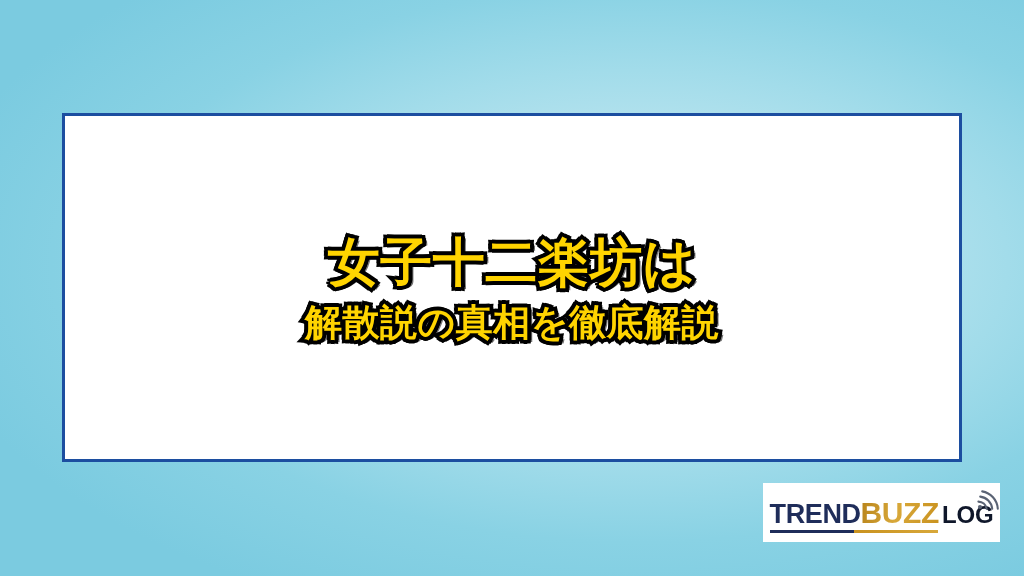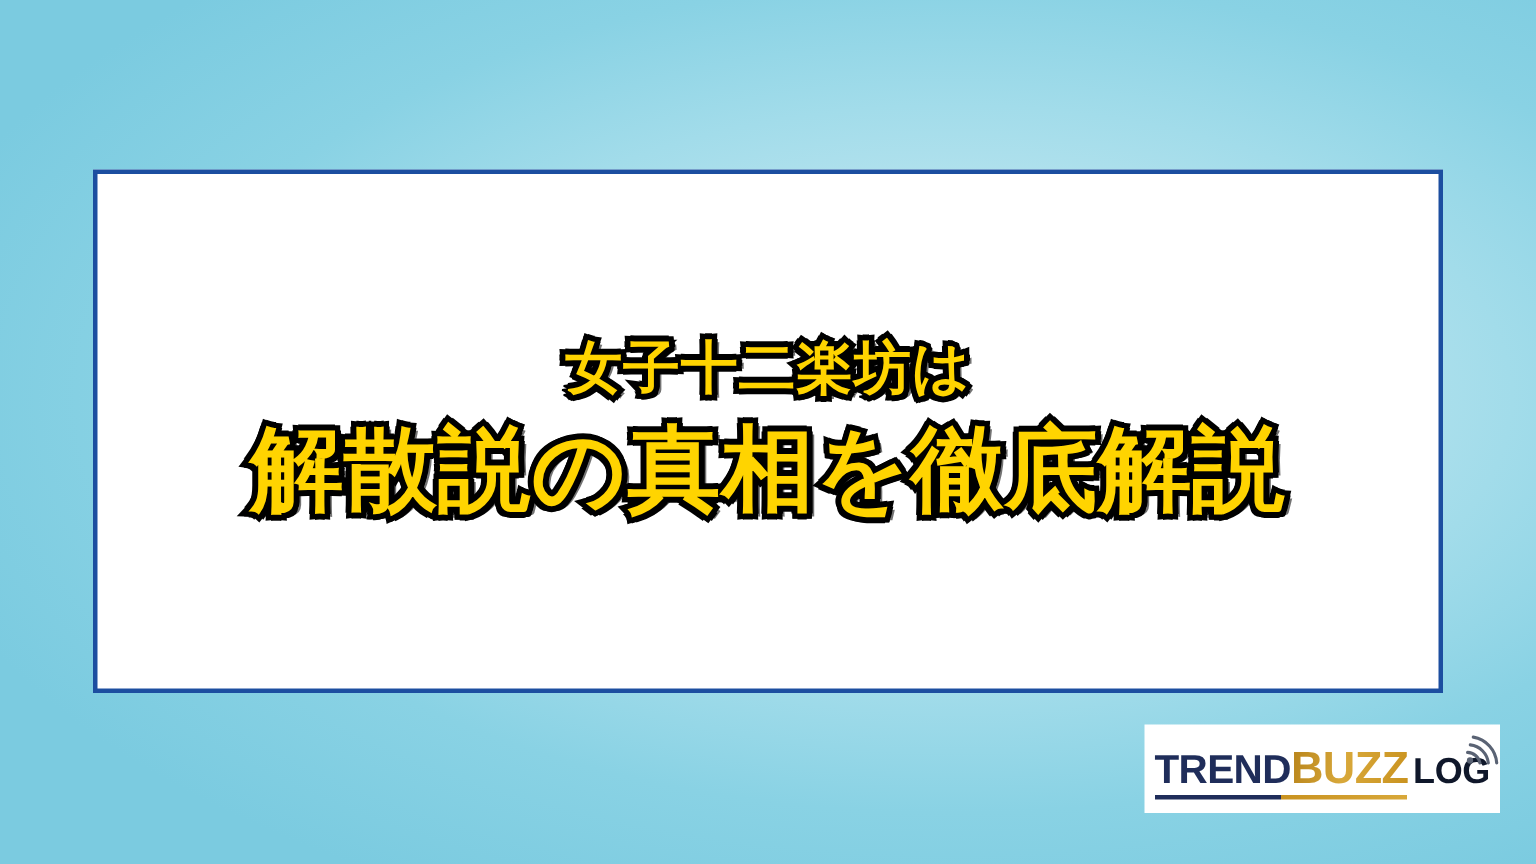--- a/index.html
+++ b/index.html
@@ -61,23 +61,23 @@
     line-height: 1.36;
     letter-spacing: 0.5px;
     white-space: nowrap;
     -webkit-text-stroke: 7px #000000;
     paint-order: stroke fill;
     text-shadow:
        3px 3px 0 #000, -3px 3px 0 #000,  3px -3px 0 #000, -3px -3px 0 #000,
        4px 0 0 #000,  -4px 0 0 #000,  0 4px 0 #000,  0 -4px 0 #000,
        5px 2px 0 rgba(0,0,0,0.55);
   }
-  .headline-line.l1 { font-size: 38px; }
+  .headline-line.l1 { font-size: 52px; }
   .headline-line.l2 { font-size: 58px; }
-  .headline-line.l3 { font-size: 62px; }
+  .headline-line.l3 { font-size: 37px; }
 
   
   #logo-badge {
     position: absolute;
     left: 763px;
     top: 483px;
     width: 237px;
     height: 59px;
     background: #ffffff;
     display: flex;

